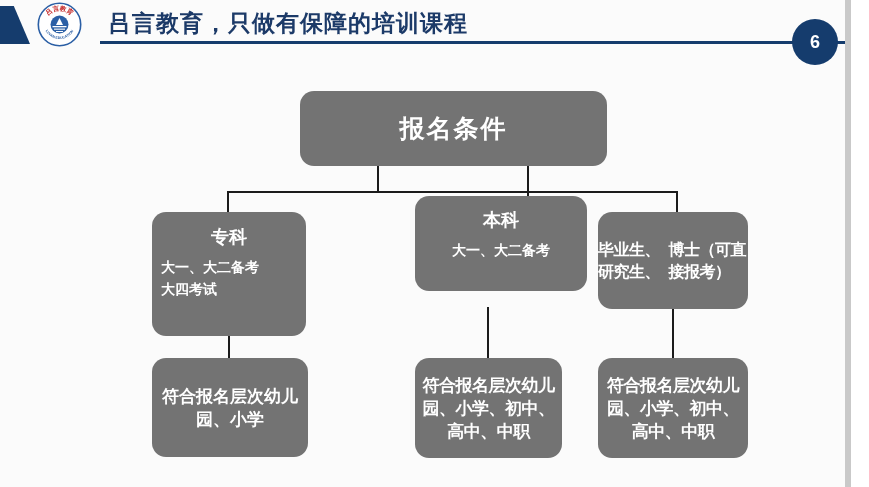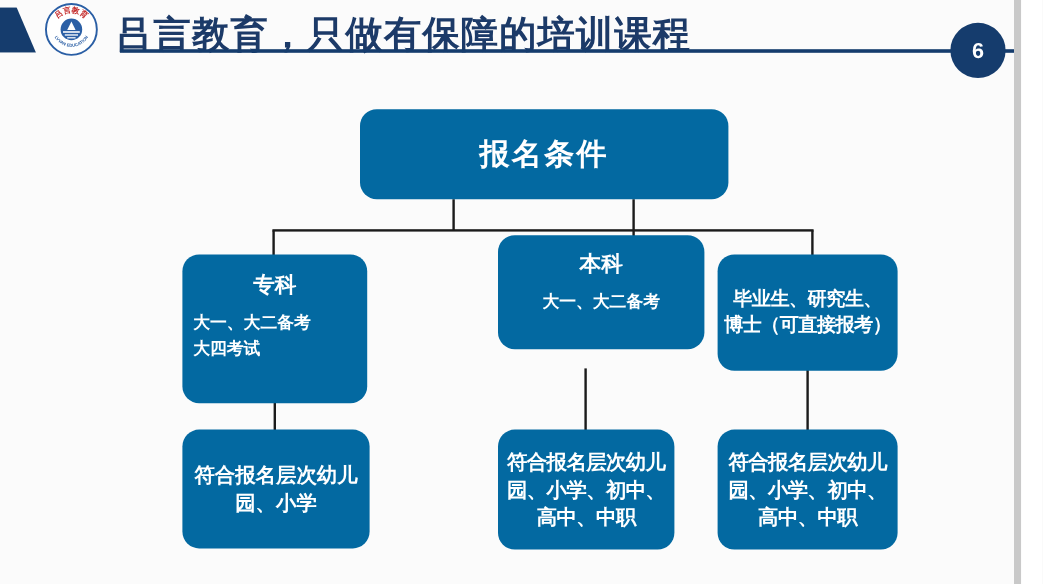--- a/index.html
+++ b/index.html
@@ -13,47 +13,47 @@
 
   
   .corner-flag {
     position:absolute; left:0; top:6px; width:30px; height:38px; background:#153c6d;
     clip-path: polygon(0 0, 46% 0, 100% 100%, 0 100%);
   }
   .logo {
     position:absolute; left:37px; top:2px; width:45px; height:45px;
   }
   .page-title {
-    position:absolute; left:96px; top:8px; width:560px;
-    font-size:31px; font-weight:bold; color:#1c3a68; letter-spacing:1px; white-space:nowrap;
+    position:absolute; left:108px; top:8px; width:560px;
+    font-size:23px; font-weight:bold; color:#1c3a68; letter-spacing:1px; white-space:nowrap;
   }
   .title-rule {
     position:absolute; left:100px; top:41px; width:747px; height:3px; background:#153c6d;
   }
   .page-num-circle {
     position:absolute; left:792px; top:19px; width:46px; height:46px; border-radius:50%;
     background:#153c6d; color:#ffffff; font-size:18px; font-weight:bold;
     display:flex; align-items:center; justify-content:center; z-index:2;
   }
 
   
   .node {
-    position:absolute; background:#0369a1; border-radius:14px; color:#ffffff;
-    font-weight:bold; z-index:2;
+    position:absolute; background:#737373; border-radius:14px; color:#ffffff;
+    font-weight:bold; z-index:2;font-family:Liberation Serif, serif;
   }
   .node-root {
     left:300px; top:91px; width:307px; height:75px;
     display:flex; align-items:center; justify-content:center;
     font-size:25px; letter-spacing:2px;
   }
   .node-l1-a { left:152px; top:212px; width:154px; height:124px; padding-top:13px; }
   .node-l1-b { left:415px; top:196px; width:172px; height:95px; padding-top:12px; }
   .node-l1-c {
     left:598px; top:212px; width:150px; height:97px;
-    display:flex; flex-direction:column; align-items:center; justify-content:center;
+    display:flex; flex-direction:row; align-items:center; justify-content:center;
   }
   .node-l2 {
     display:flex; flex-direction:column; align-items:center; justify-content:center;
     text-align:center;
   }
   .node-l2-a { left:152px; top:358px; width:156px; height:99px;  }
   .node-l2-b { left:415px; top:358px; width:147px; height:100px; }
   .node-l2-c { left:598px; top:358px; width:150px; height:100px; }
 
   .node-heading { text-align:center; font-size:18px; line-height:24px; }

